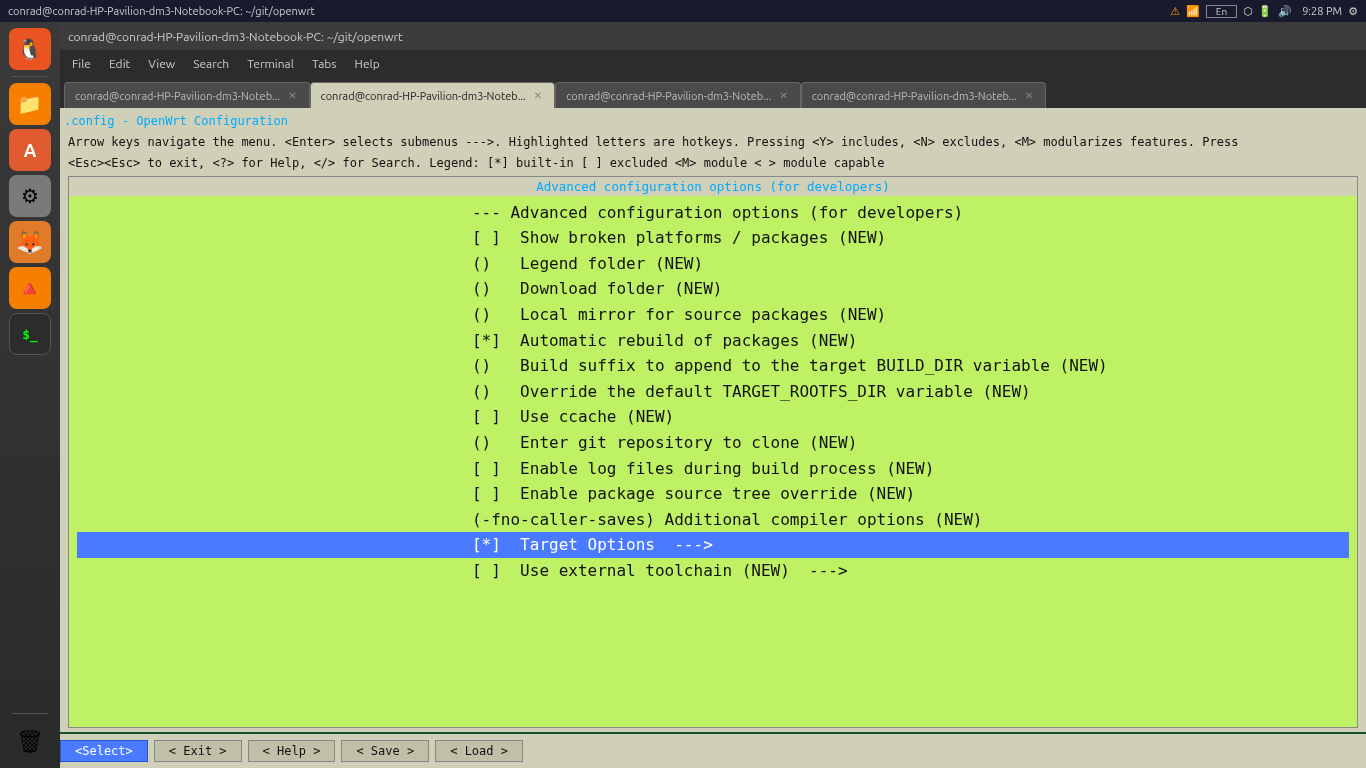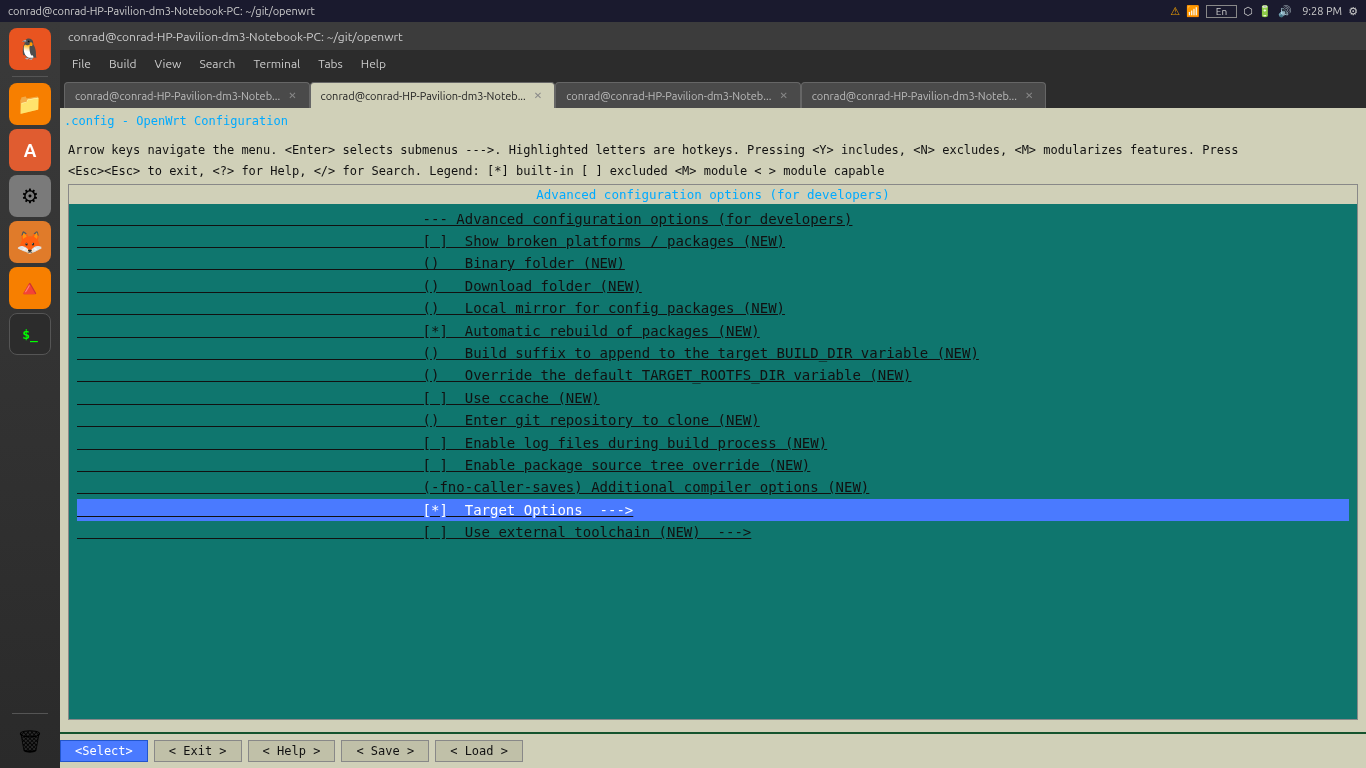--- a/index.html
+++ b/index.html
@@ -160,21 +160,20 @@
       border-radius: 2px;
     }
 
     
     .terminal-content {
       flex: 1;
       background: #d0d0b8;
       display: flex;
       flex-direction: column;
       overflow: hidden;
-      gap: 8px;
     }
 
     
     .config-header {
       background: #d0d0b8;
       padding: 2px 4px;
     }
     .config-title {
       color: #00aaff;
       font-size: 12px;
@@ -198,45 +197,44 @@
       color: #111;
       font-size: 12px;
       font-family: monospace;
       line-height: 1.4;
       margin-bottom: 4px;
     }
 
     
     .config-box {
       border: 1px solid #888;
-      background: #0f766e;
+      background: #bef264;
       flex: 1;
       display: flex;
       flex-direction: column;
       overflow: hidden;
     }
 
     .config-box-header {
       background: #d0d0b8;
       text-align: center;
       padding: 2px 0;
       font-family: monospace;
       font-size: 12.5px;
       color: #00aaff;
     }
 
     .config-menu {
       flex: 1;
       padding: 4px 8px;
       font-family: monospace;
-      font-size: 14px;
+      font-size: 16px;
       color: #111;
       line-height: 1.6;
       overflow: hidden;
-      text-decoration: underline;
     }
 
     .menu-line {
       display: flex;
       align-items: center;
       white-space: pre;
     }
     .menu-line.selected {
       background: #4a7aff;
       color: #fff;
@@ -298,21 +296,21 @@
 </div>
 
 <div class="terminal-window">
 
   <div class="title-bar">
     <span class="title-bar-text">conrad@conrad-HP-Pavilion-dm3-Notebook-PC: ~/git/openwrt</span>
   </div>
 
   <div class="menu-bar">
     <span class="menu-item">File</span>
-    <span class="menu-item">Build</span>
+    <span class="menu-item">Edit</span>
     <span class="menu-item">View</span>
     <span class="menu-item">Search</span>
     <span class="menu-item">Terminal</span>
     <span class="menu-item">Tabs</span>
     <span class="menu-item">Help</span>
   </div>
 
   <div class="tabs-bar">
     <div class="tab">
       <span>conrad@conrad-HP-Pavilion-dm3-Noteb...</span>
@@ -344,23 +342,23 @@
       <div class="info-text">&lt;Esc&gt;&lt;Esc&gt; to exit, &lt;?&gt; for Help, &lt;/&gt; for Search.  Legend: [*] built-in  [ ] excluded  &lt;M&gt; module  &lt; &gt; module capable</div>
 
       <div class="config-box">
         <div class="config-box-header">
           <span>Advanced configuration options (for developers)</span>
         </div>
         <div class="config-menu" id="config-menu-container">
 
         <div class="menu-line">                                         --- Advanced configuration options (for developers)</div>
             <div class="menu-line">                                         [ ]  Show broken platforms / packages (NEW)</div>
-            <div class="menu-line">                                         ()   Binary folder (NEW)</div>
+            <div class="menu-line">                                         ()   Legend folder (NEW)</div>
             <div class="menu-line">                                         ()   Download folder (NEW)</div>
-            <div class="menu-line">                                         ()   Local mirror for config packages (NEW)</div>
+            <div class="menu-line">                                         ()   Local mirror for source packages (NEW)</div>
             <div class="menu-line">                                         [*]  Automatic rebuild of packages (NEW)</div>
             <div class="menu-line">                                         ()   Build suffix to append to the target BUILD_DIR variable (NEW)</div>
             <div class="menu-line">                                         ()   Override the default TARGET_ROOTFS_DIR variable (NEW)</div>
             <div class="menu-line">                                         [ ]  Use ccache (NEW)</div>
             <div class="menu-line">                                         ()   Enter git repository to clone (NEW)</div>
             <div class="menu-line">                                         [ ]  Enable log files during build process (NEW)</div>
             <div class="menu-line">                                         [ ]  Enable package source tree override (NEW)</div>
             <div class="menu-line">                                         (-fno-caller-saves) Additional compiler options (NEW)</div>
             <div class="menu-line selected">                                         [*]  Target Options  ---&gt;</div>
             <div class="menu-line">                                         [ ]  Use external toolchain (NEW)  ---&gt;</div>

